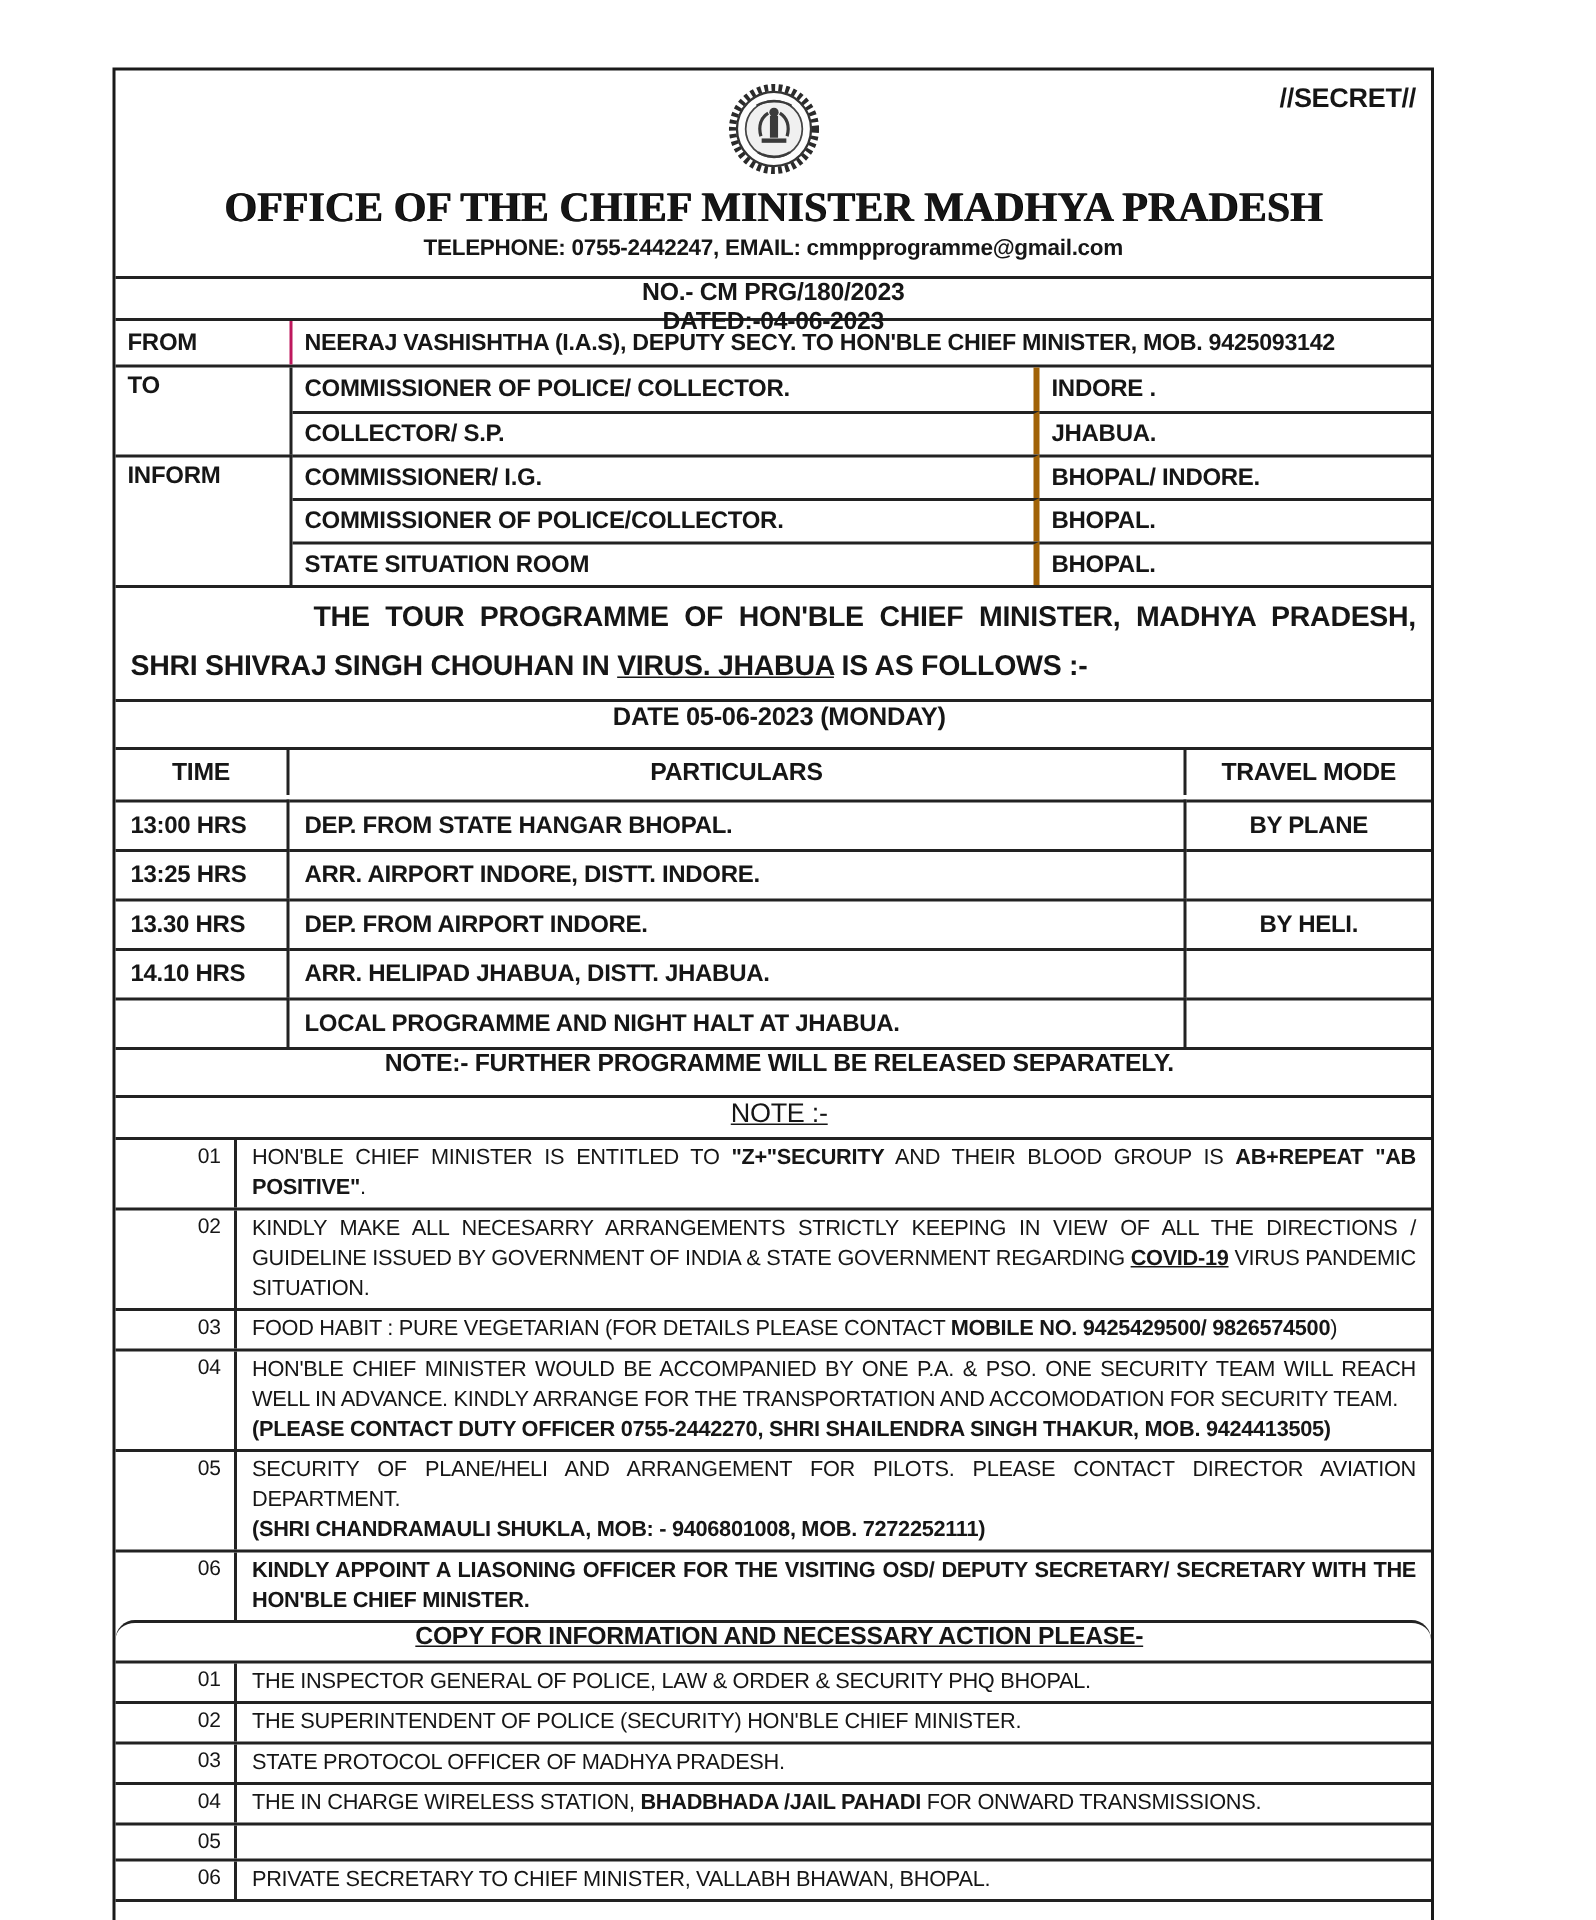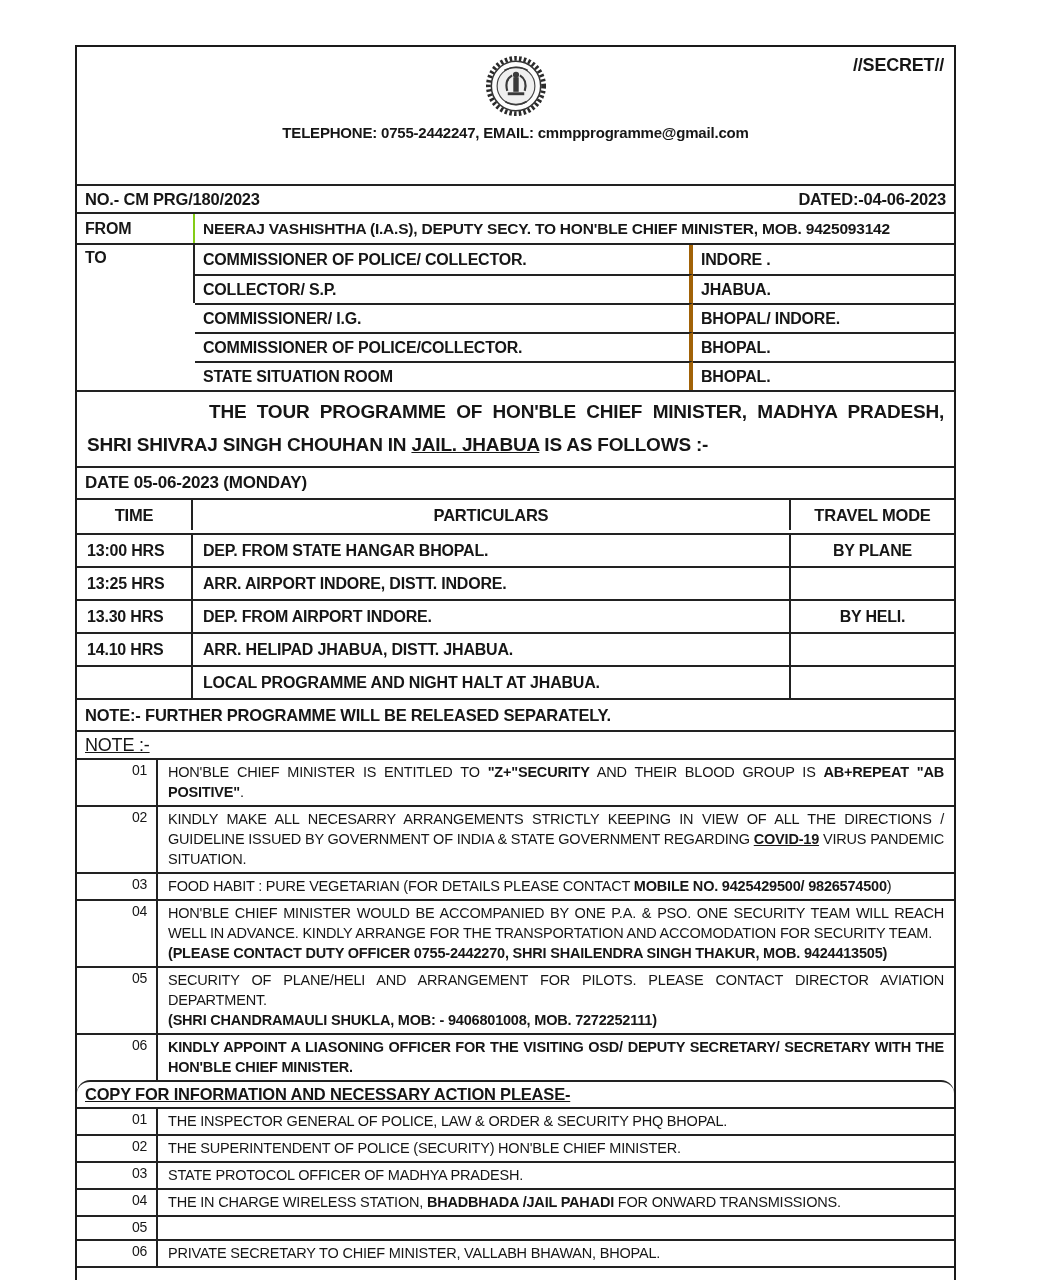--- a/index.html
+++ b/index.html
@@ -5,37 +5,37 @@
   html,body{margin:0;padding:0;}
   body{
     width:1064px;height:1280px;position:relative;background:#ffffff;
     font-family:"Liberation Sans", sans-serif;color:#161616;
     letter-spacing:-0.2px;
   }
   .page{
     position:absolute;left:75px;top:45px;width:881px;
     border:2.5px solid #1a1a1a;background:#fff;box-sizing:border-box;
   }
-  .bt{border-top:2px solid #222;}
+  .bt{border-top:2px solid #222;flex-direction:column;}
   
   .header-block{position:relative;height:137px;}
   .secret{position:absolute;top:8px;right:10px;font-weight:700;font-size:18px;}
   .emblem-wrap{display:flex;justify-content:center;padding-top:8px;}
   .doc-title{
     text-align:center;font-family:"Liberation Serif", serif;font-weight:700;
     font-size:28px;line-height:30px;margin-top:2px;letter-spacing:0;
     text-shadow:0.6px 0 #000;
   }
   .doc-contact{text-align:center;font-weight:700;font-size:15px;margin-top:3px;}
   
   .ref-row{display:flex;justify-content:space-between;align-items:center;
     height:26px;padding:0 8px;font-weight:700;font-size:16.5px;}
   
   .from-row{display:grid;grid-template-columns:118px 1fr;height:29px;}
-  .from-row .lbl{border-right:2px solid #84cc16;display:flex;align-items:center;padding-left:8px;font-weight:700;font-size:16px;}
+  .from-row .lbl{border-right:2px solid #be185d;display:flex;align-items:center;padding-left:8px;font-weight:700;font-size:16px;}
   .from-row .val{display:flex;align-items:center;padding-left:8px;font-weight:700;font-size:15.5px;}
   
   .recip-grid{display:grid;grid-template-columns:118px 498px 1fr;grid-auto-rows:29px;}
   .recip-grid>div{display:flex;align-items:center;padding-left:8px;font-weight:700;font-size:16px;box-sizing:border-box;}
   .lbl-to{grid-row:1/3;grid-column:1;border-right:2px solid #222;align-items:flex-start !important;padding-top:4px;}
   .lbl-inform{grid-row:3/6;grid-column:1;border-right:2px solid #222;border-top:2px solid #222;align-items:flex-start !important;padding-top:4px;}
   .cell-office{grid-column:2;border-right:4px solid #a16207;}
   .cell-place{grid-column:3;}
   .rline{border-top:2px solid #222;}
   
@@ -82,53 +82,55 @@
           <rect x="29.2" y="23" width="5.6" height="15" fill="#3a3a3a"></rect>
           <circle cx="32" cy="20.5" r="3.2" fill="#3a3a3a"></circle>
           <rect x="23.5" y="38.5" width="17" height="3" fill="#3a3a3a"></rect>
           <path d="M23 37 C21 30, 23 24, 28 21" fill="none" stroke="#3a3a3a" stroke-width="2.2"></path>
           <path d="M41 37 C43 30, 41 24, 36 21" fill="none" stroke="#3a3a3a" stroke-width="2.2"></path>
           <path d="M20 16 C26 12, 38 12, 44 16" fill="none" stroke="#3a3a3a" stroke-width="1.6"></path>
           <path d="M21 48 C27 52, 37 52, 43 48" fill="none" stroke="#3a3a3a" stroke-width="1.6"></path>
         </svg>
       </span>
     </div>
+    <div class="doc-title">OFFICE OF THE CHIEF MINISTER MADHYA PRADESH</div>
     <div class="doc-contact">TELEPHONE: 0755-2442247, EMAIL: cmmpprogramme@gmail.com</div>
   </div>
 
   <div class="ref-row bt">
     <span>NO.- CM PRG/180/2023</span>
     <span>DATED:-04-06-2023</span>
   </div>
 
   <div class="from-row bt">
     <div class="lbl">FROM</div>
     <div class="val">NEERAJ  VASHISHTHA (I.A.S), DEPUTY SECY. TO HON'BLE CHIEF MINISTER, MOB. 9425093142</div>
   </div>
 
   <div class="recip-grid bt">
     <div class="lbl-to">TO</div>
+    <div class="lbl-inform">INFORM</div>
 
     <div class="cell-office" style="grid-row:1">COMMISSIONER OF POLICE/ COLLECTOR.</div>
     <div class="cell-place" style="grid-row:1">INDORE .</div>
 
     <div class="cell-office rline" style="grid-row:2">COLLECTOR/ S.P.</div>
     <div class="cell-place rline" style="grid-row:2">JHABUA.</div>
 
     <div class="cell-office rline" style="grid-row:3">COMMISSIONER/ I.G.</div>
     <div class="cell-place rline" style="grid-row:3">BHOPAL/ INDORE.</div>
 
     <div class="cell-office rline" style="grid-row:4">COMMISSIONER OF POLICE/COLLECTOR.</div>
     <div class="cell-place rline" style="grid-row:4">BHOPAL.</div>
 
     <div class="cell-office rline" style="grid-row:5">STATE SITUATION ROOM</div>
     <div class="cell-place rline" style="grid-row:5">BHOPAL.</div>
   </div>
 
-  <div class="tour-heading bt"><span>THE TOUR PROGRAMME OF HON'BLE CHIEF MINISTER, MADHYA PRADESH, SHRI SHIVRAJ SINGH CHOUHAN IN </span><span style="text-decoration: underline;">JAIL. JHABUA</span><span>  IS AS FOLLOWS :-</span></div>
+  <div class="tour-heading bt"><span>THE TOUR PROGRAMME OF HON'BLE CHIEF MINISTER, MADHYA PRADESH, SHRI SHIVRAJ SINGH CHOUHAN IN </span><span style="text-decoration: underline;">VIRUS. JHABUA</span><span>  IS AS FOLLOWS :-</span></div>
 
   <div class="date-row bt">DATE 05-06-2023 (MONDAY)</div>
 
   <div class="sched bt">
     <div class="sc vr hrow">TIME</div>
     <div class="sc vr hrow">PARTICULARS</div>
     <div class="sc hrow">TRAVEL MODE</div>
 
     <div class="sl vr rline">13:00 HRS</div>
     <div class="sl vr rline">DEP. FROM  STATE HANGAR BHOPAL.</div>

